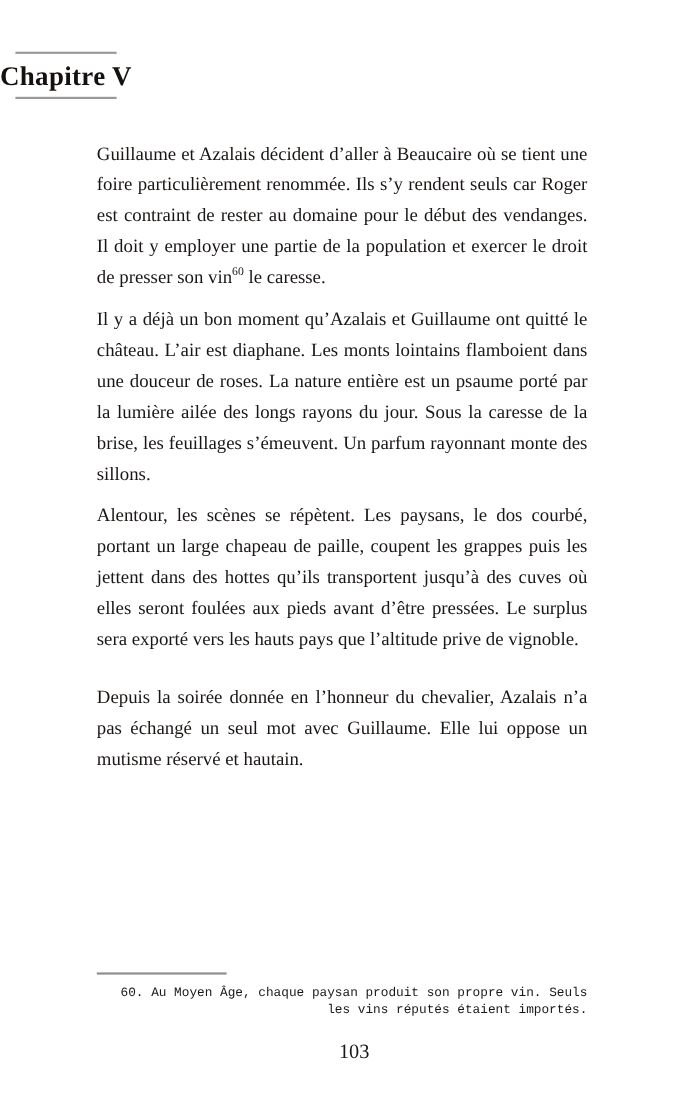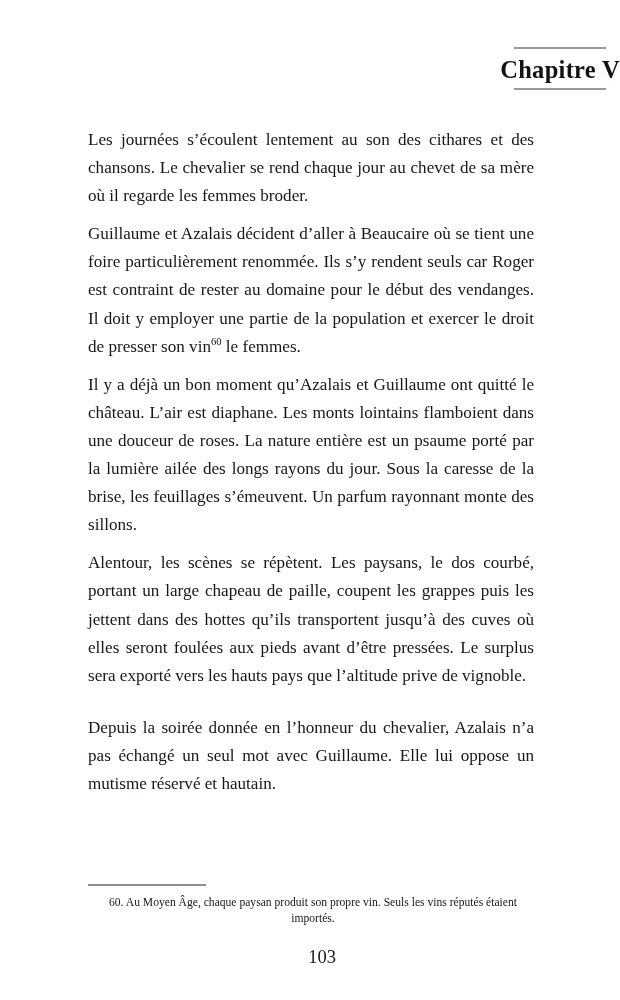--- a/index.html
+++ b/index.html
@@ -19,21 +19,21 @@
   .page {
     position: relative;
     width: 620px;
     height: 1000px;
     box-sizing: border-box;
   }
 
   
   .chapter-head {
     width: 100%;
-    text-align: right;
+    text-align: left;
     padding-top: 47px;
   }
   .chapter-rule-box {
     display: inline-block;
   }
   .chapter-rule {
     width: 92px;
     height: 2px;
     background: #9a9a9a;
     margin: 0 auto;
@@ -81,23 +81,24 @@
   }
   .footnote-rule {
     width: 118px;
     height: 1.6px;
     background: #8f8f8f;
     margin-bottom: 9px;
   }
   .footnote-text {
     font-size: 11.6px;
     line-height: 16.6px;
-    text-align: center;
+    text-align: right;
     color: #1a1614;
     margin: 4px;
+    font-family: Liberation Mono, monospace;
   }
 
   
   .folio {
     position: absolute;
     left: 12px;
     top: 946px;
     width: 620px;
     text-align: center;
     font-size: 18.5px;
@@ -113,23 +114,22 @@
   <div class="chapter-head">
     <div class="chapter-rule-box">
       <div class="chapter-rule top"></div>
       <div class="chapter-title">Chapitre V</div>
       <div class="chapter-rule bottom"></div>
     </div>
   </div>
 
   <div class="textblock">
 
-    <p class="para">Les journées s’écoulent lentement au son des cithares et des chansons. Le chevalier se rend chaque jour au chevet de sa mère où il regarde les femmes broder.</p>
 
-    <p class="para"><span>Guillaume et Azalais décident d’aller à Beaucaire où se tient une foire particulièrement renommée. Ils s’y rendent seuls car Roger est contraint de rester au domaine pour le début des vendanges. Il doit y employer une partie de la population et exercer le droit de presser son vin</span><sup class="fn-marker">60</sup><span> le femmes.</span></p>
+    <p class="para"><span>Guillaume et Azalais décident d’aller à Beaucaire où se tient une foire particulièrement renommée. Ils s’y rendent seuls car Roger est contraint de rester au domaine pour le début des vendanges. Il doit y employer une partie de la population et exercer le droit de presser son vin</span><sup class="fn-marker">60</sup><span> le caresse.</span></p>
 
 
     <p class="para">Il y a déjà un bon moment qu’Azalais et Guillaume ont quitté le château. L’air est diaphane. Les monts lointains flamboient dans une douceur de roses. La nature entière est un psaume porté par la lumière ailée des longs rayons du jour. Sous la caresse de la brise, les feuillages s’émeuvent. Un parfum rayonnant monte des sillons.</p>
 
     <p class="para">Alentour, les scènes se répètent. Les paysans, le dos courbé, portant un large chapeau de paille, coupent les grappes puis les jettent dans des hottes qu’ils transportent jusqu’à des cuves où elles seront foulées aux pieds avant d’être pressées. Le surplus sera exporté vers les hauts pays que l’altitude prive de vignoble.</p>
 
     <p class="para">Depuis la soirée donnée en l’honneur du chevalier, Azalais n’a pas échangé un seul mot avec Guillaume. Elle lui oppose un mutisme réservé et hautain.</p>
 
   </div>
 

